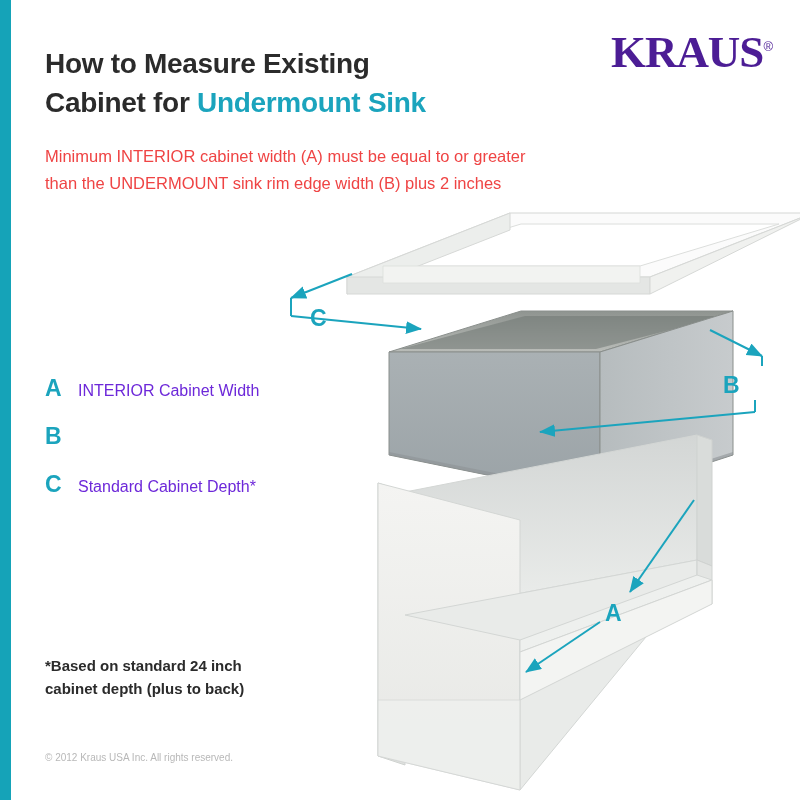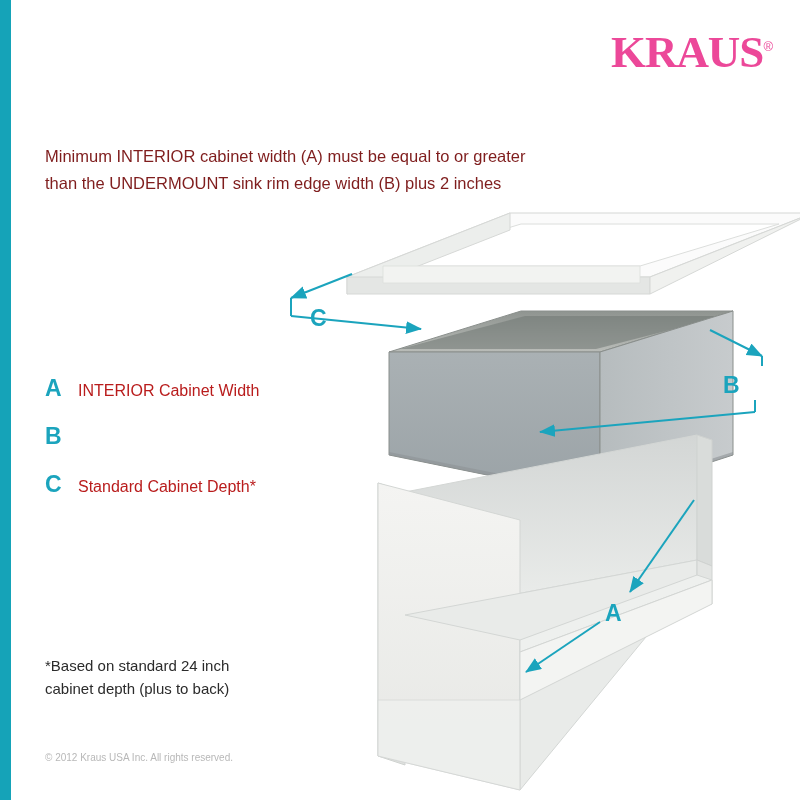--- a/index.html
+++ b/index.html
@@ -31,21 +31,21 @@
   }
   
   .logo {
     position: absolute;
     right: 28px;
     top: 30px;
     font-family: "Liberation Serif", serif;
     font-weight: bold;
     font-size: 45px;
     letter-spacing: -1px;
-    color: #ec4899;
+    color: #4c1d95;
     line-height: 1;
   }
   .logo .reg {
     font-size: 13px;
     vertical-align: super;
     font-family: "Liberation Sans", sans-serif;
     font-weight: normal;
   }
   .title {
     position: absolute;
@@ -60,21 +60,21 @@
   }
   .title .hl {
     color: #1ba4bd;
   }
   .subtitle {
     position: absolute;
     left: 45px;
     top: 143px;
     width: 500px;
     font-size: 16.5px;
-    color: #7f1d1d;
+    color: #ef4444;
     line-height: 1.62;
   }
   
   .legend {
     position: absolute;
     left: 45px;
     top: 375px;
     width: 330px;
   }
   .legend-row {
@@ -84,31 +84,32 @@
   }
   .legend-letter {
     width: 33px;
     font-size: 23px;
     font-weight: bold;
     color: #1ba4bd;
     flex: none;
   }
   .legend-label {
     font-size: 16px;
-    color: #b91c1c;
+    color: #6d28d9;
   }
   
   .footnote {
     position: absolute;
     left: 45px;
     top: 655px;
     width: 300px;
     font-size: 15px;
     color: #2b2b2b;
     line-height: 1.5;
+    font-weight: bold;
   }
   .copyright {
     position: absolute;
     left: 45px;
     top: 752px;
     font-size: 10px;
     color: #b8b8b8;
   }
   
   .illustration {
@@ -133,20 +134,24 @@
 <body>
 
 <div class="page">
 
   <div class="accent-bar"></div>
 
   <div class="logo">
     <span>KRAUS</span><span class="reg">®</span>
   </div>
 
+  <div class="title">
+    <span>How to Measure Existing</span><br>
+    <span>Cabinet for </span><span class="hl">Undermount Sink</span>
+  </div>
 
   <div class="subtitle">Minimum INTERIOR cabinet width (A) must be equal to or greater than the UNDERMOUNT sink rim edge width (B) plus 2 inches</div>
 
   <div class="legend">
     <div class="legend-row">
       <span class="legend-letter">A</span>
       <span class="legend-label">INTERIOR Cabinet Width</span>
     </div>
     <div class="legend-row">
       <span class="legend-letter">B</span>

